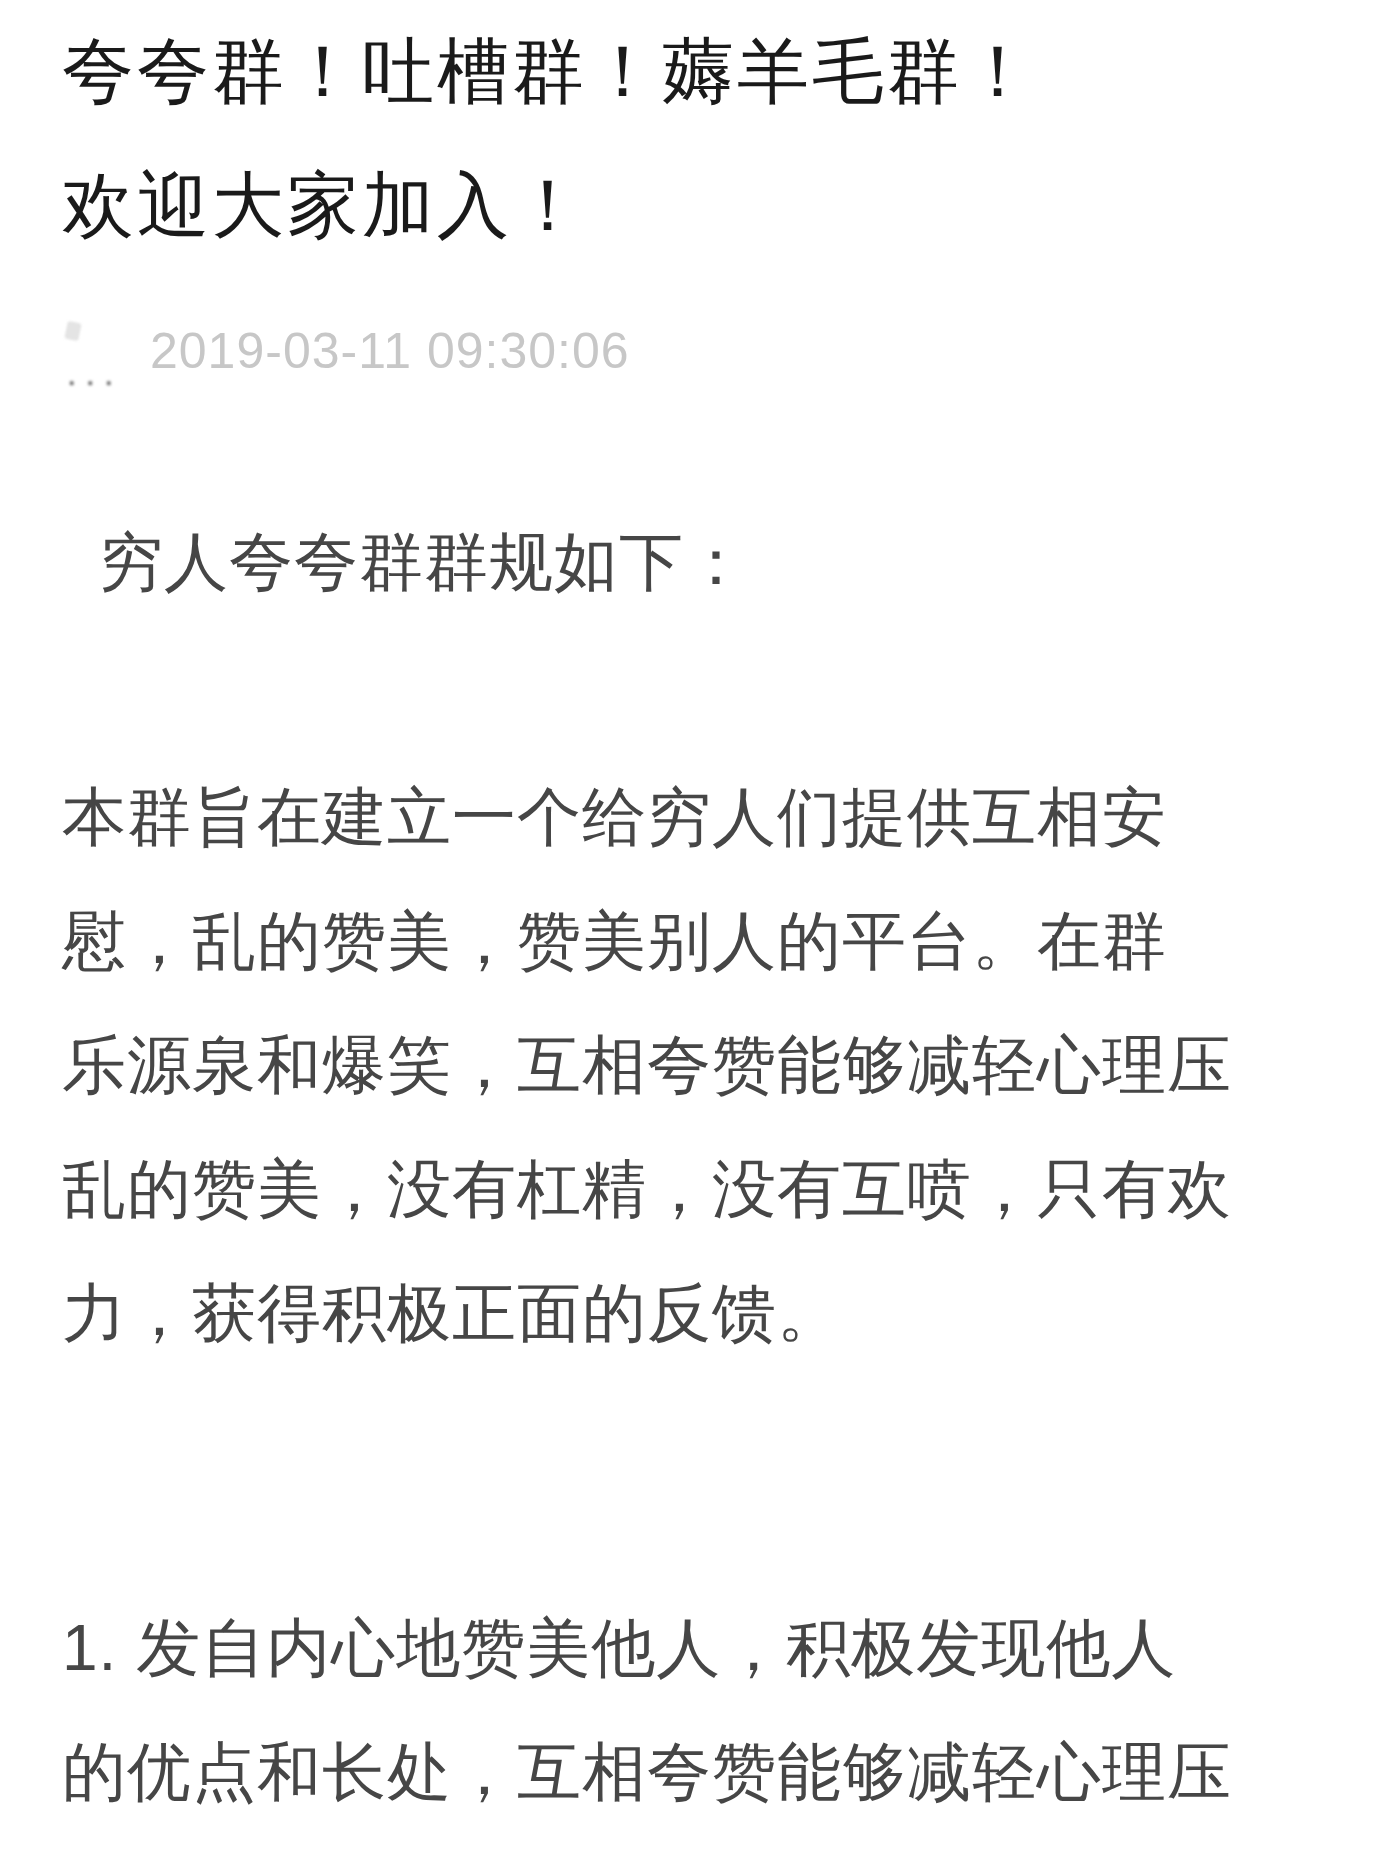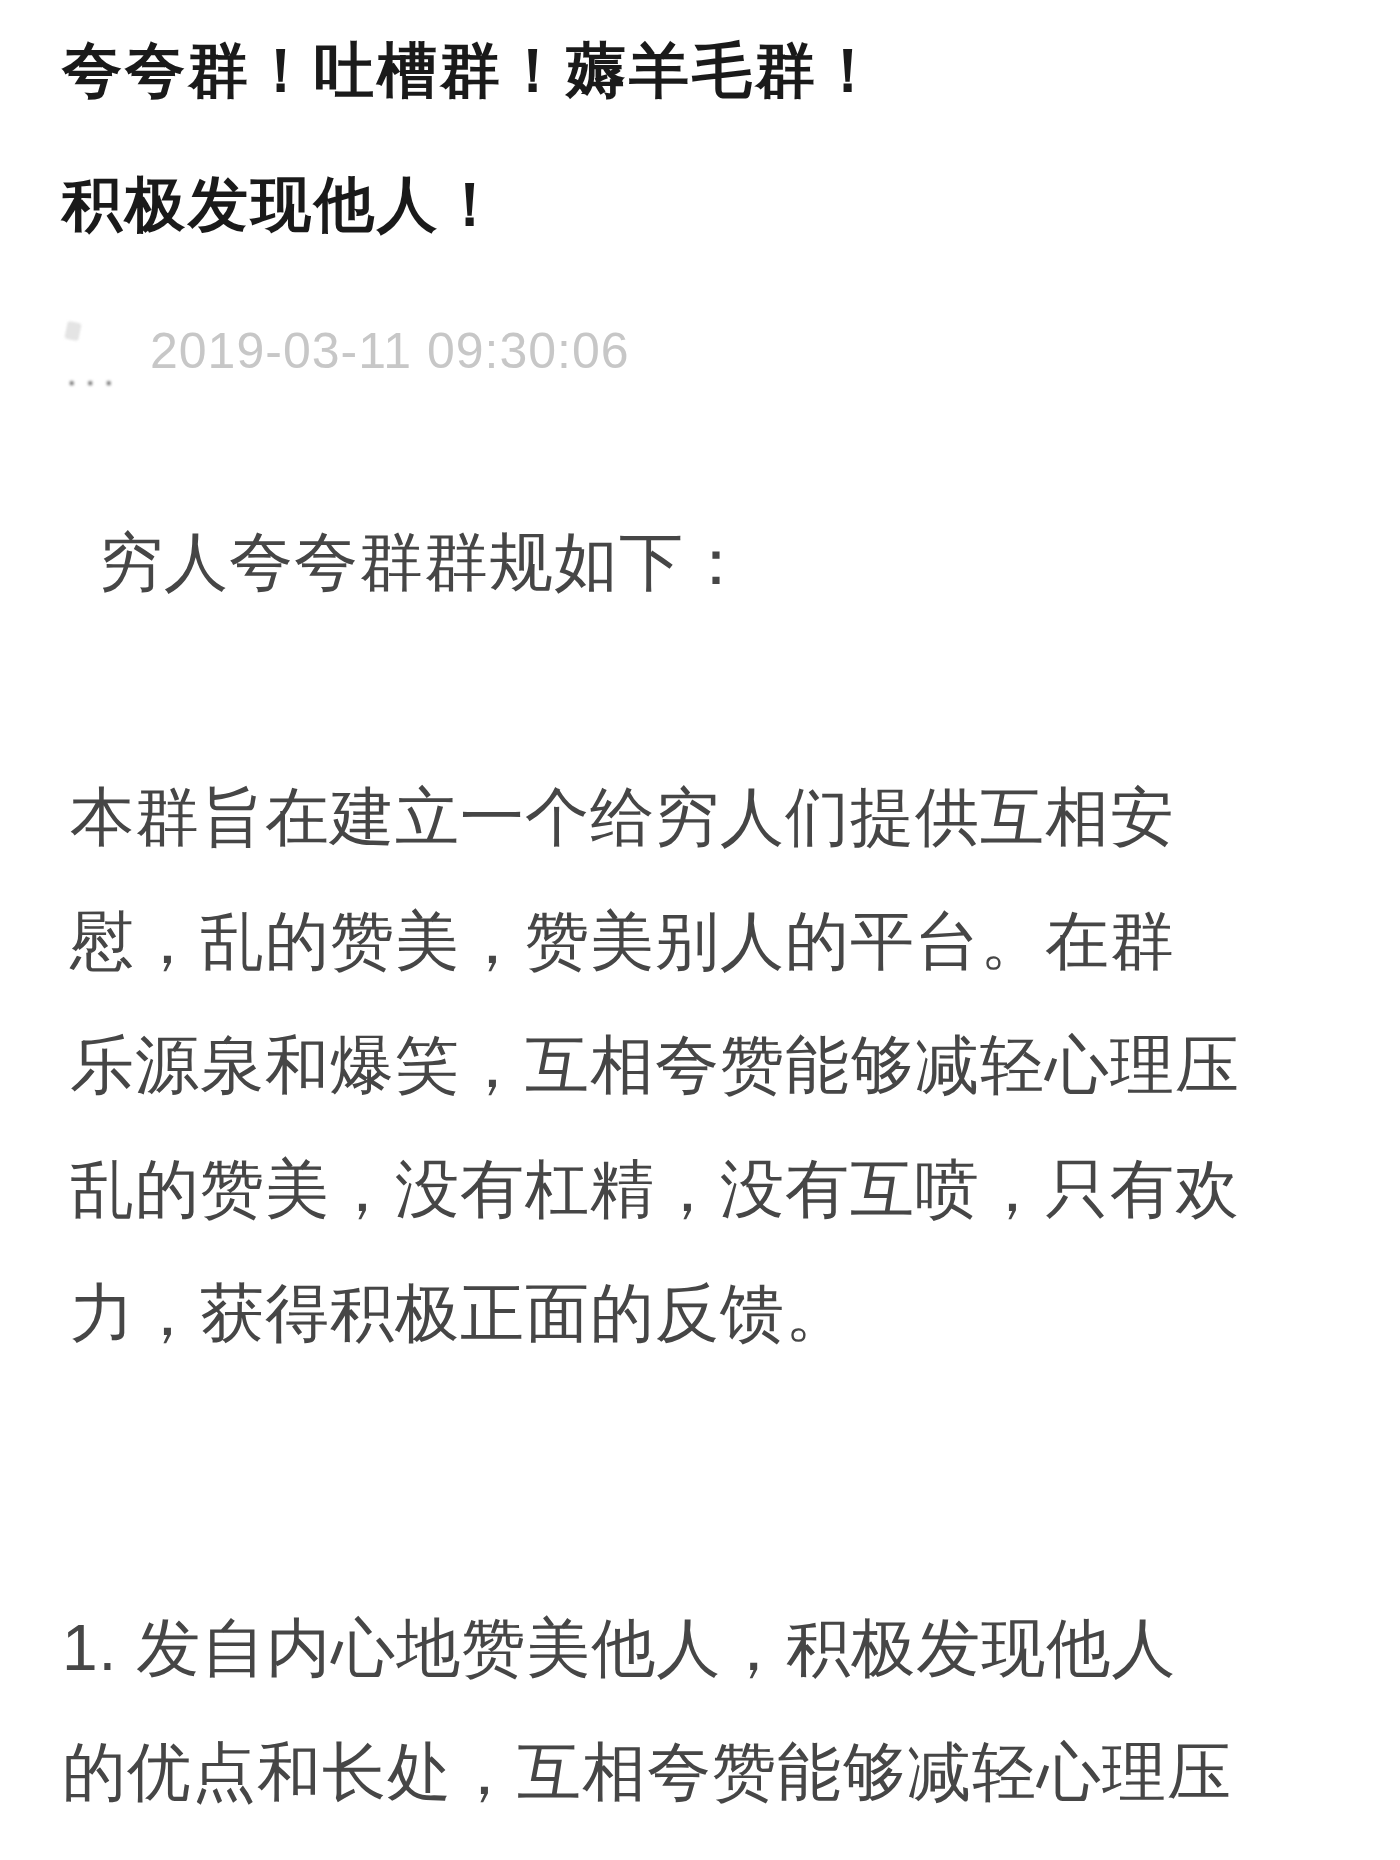--- a/index.html
+++ b/index.html
@@ -13,22 +13,22 @@
     height: 1860px;
     background: #ffffff;
     overflow: hidden;
     font-family: "Liberation Sans", "DejaVu Sans", sans-serif;
   }
   .title-block {
     position: absolute;
     left: 62px;
     top: 4px;
     width: 1300px;
-    font-size: 60px;
-    font-weight: 700;
+    font-size: 72px;
+    font-weight: 400;
     line-height: 134px;
     letter-spacing: 3px;
     color: #1a1a1a;
   }
   .meta-row {
     position: absolute;
     left: 62px;
     top: 316px;
     width: 1300px;
     height: 90px;
@@ -67,34 +67,34 @@
     position: absolute;
     left: 62px;
     width: 1310px;
     font-size: 64px;
     line-height: 124px;
     letter-spacing: 1px;
     color: #464646;
     font-weight: 400;
   }
   .block-intro   { top: 500px; margin-left: 37px; }
-  .block-purpose { top: 755px; margin-left: 8px; }
+  .block-purpose { top: 755px; }
   .block-rule1   { top: 1586px; }
   .text-line {
     white-space: nowrap;
   }
 </style>
 </head>
 <body>
 
 <div class="page">
 
   <div class="title-block" style="color: rgb(26, 26, 26);">
       <div class="text-line">夸夸群！吐槽群！薅羊毛群！</div>
-      <div class="text-line">积极发现他人！</div>
+      <div class="text-line">欢迎大家加入！</div>
     </div>
 
   <div class="meta-row">
     <div class="faint-smudge"></div>
     <div class="blurred-marks">...</div>
     <div class="timestamp" style="color: rgb(199, 199, 199); text-align: center;">2019-03-11 09:30:06</div>
   </div>
 
   <div class="body-block block-intro" style="color: rgb(70, 70, 70);">
       <div class="text-line">穷人夸夸群群规如下：</div>

